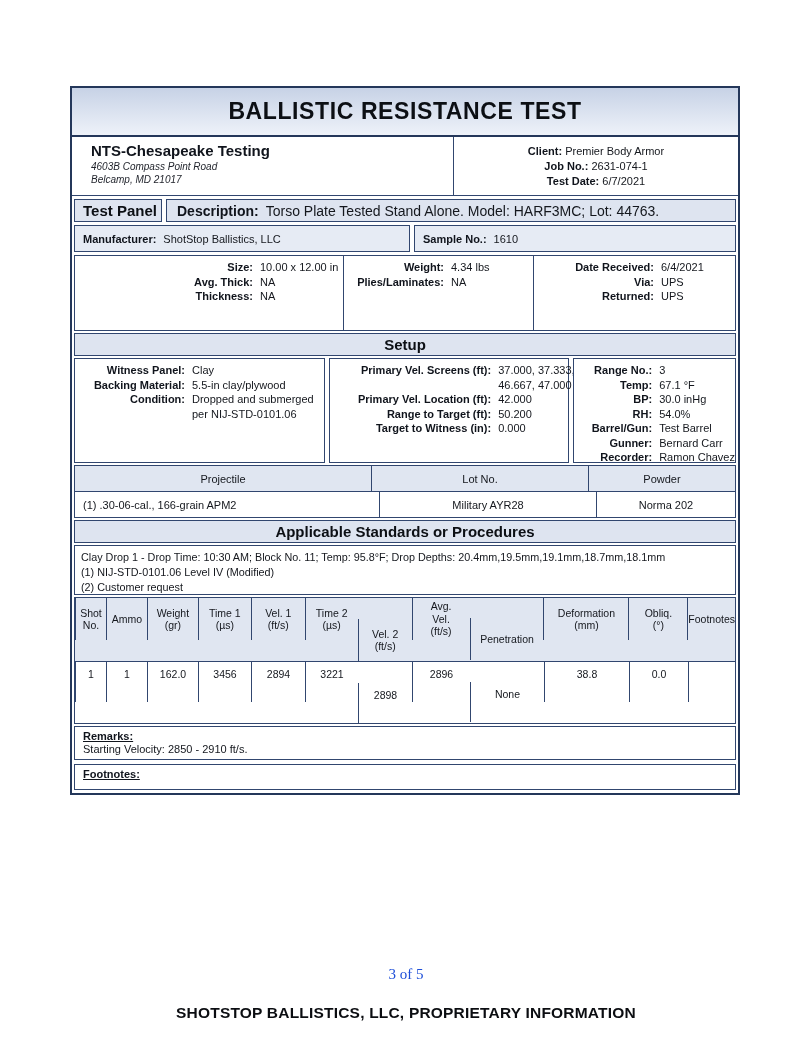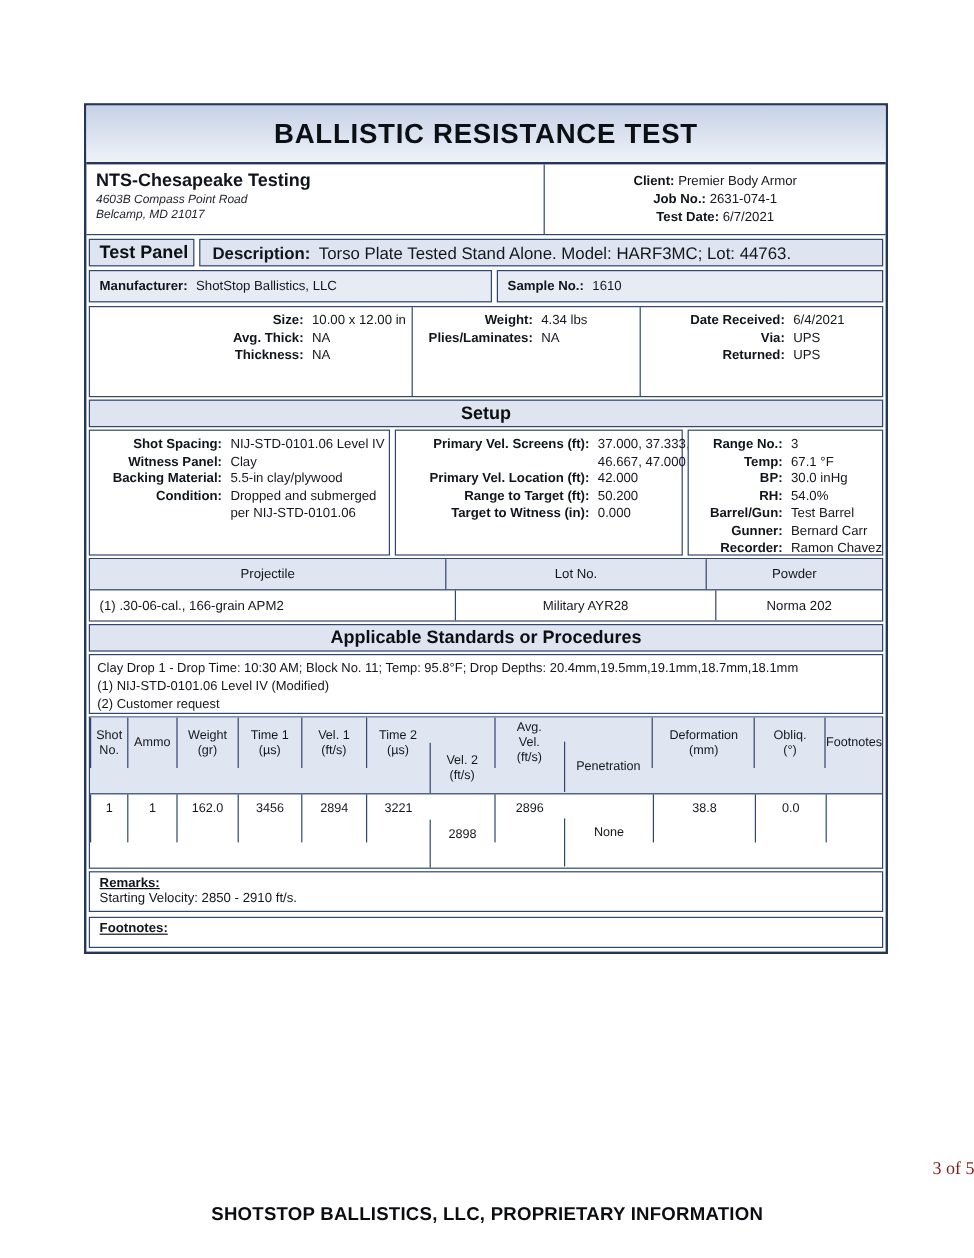--- a/index.html
+++ b/index.html
@@ -11,21 +11,21 @@
   .doc{
     position:absolute;left:70px;top:86px;width:666px;
     border:2px solid #24375a;background:#fff;
   }
   .banner{
     height:47px;background:linear-gradient(#c7d2e6,#eef2f9);
     border-bottom:2px solid #24375a;
     display:flex;align-items:center;justify-content:center;
     font-size:23px;font-weight:bold;letter-spacing:0.6px;color:#0c0f14;
   }
-  .head-row{display:flex;height:58px;border-bottom:1.5px solid #31466f;}
+  .head-row{display:flex;height:58px;border-bottom:1.5px solid #31466f;padding-left:11px;}
   .lab-cell{flex:1;padding:5px 10px 0 8px;}
   .lab-name{font-size:15px;font-weight:bold;color:#10141c;}
   .lab-addr{font-size:10px;font-style:italic;color:#23262e;margin-top:2px;}
   .client-cell{
     width:268px;border-left:1.5px solid #31466f;
     padding:7px 8px 0 8px;text-align:center;font-size:11px;line-height:15px;
   }
   .lbl{font-weight:bold;color:#10141c;}
   .gaprow{display:flex;gap:4px;margin:3px 2px 0 2px;}
   .cellbox{border:1px solid #31466f;}
@@ -80,22 +80,22 @@
   .shots .head .tcell{height:42px;}
   .shots .data .tcell{height:34px;align-items:flex-start;padding-top:6px;}
   .sh1{width:30px;}.sh2{width:40px;}.sh3{width:50px;}.sh4{width:52px;}
   .sh5{width:53px;}.sh6{width:52px;}.sh7{width:53px;margin-top:21px;}.sh8{width:57px;}
   .sh9{width:73px;margin-top:20px;}.sh10{width:84px;}.sh11{width:58px;}.sh12{flex:1;}
   .remarks{margin:2px 2px 0 2px;border:1px solid #31466f;background:#fff;padding:3px 8px;height:26px;}
   .remarks .rl, .fnotes .rl{font-size:11px;font-weight:bold;text-decoration:underline;color:#10141c;}
   .remarks .rt{font-size:11px;margin-top:1px;}
   .fnotes{margin:4px 2px 3px 2px;border:1px solid #31466f;background:#fff;padding:3px 8px;height:18px;}
   .page-num{
-    position:absolute;top:966px;left:0;width:812px;text-align:right;
-    font-family:"Liberation Serif", serif;font-size:15px;color:#7f1d1d;
+    position:absolute;top:966px;left:0;width:812px;text-align:center;
+    font-family:"Liberation Serif", serif;font-size:15px;color:#1d4ed8;
   }
   .proprietary{
     position:absolute;top:1004px;left:0;width:812px;text-align:center;
     font-size:15.5px;font-weight:bold;color:#0b0d11;letter-spacing:0.2px;
   }
 </style>
 </head>
 <body>
 
 <div class="doc">
@@ -172,24 +172,20 @@
           <span class="k">Returned:</span>
           <span class="v">UPS</span>
         </div>
     </div>
   </div>
 
   <div class="bar">Setup</div>
 
   <div class="setup-row">
     <div class="setup-box s1">
-      <div class="kv">
-          <span class="k">Shot Spacing:</span>
-          <span class="v">NIJ-STD-0101.06 Level IV</span>
-        </div>
       <div class="kv">
           <span class="k">Witness Panel:</span>
           <span class="v">Clay</span>
         </div>
       <div class="kv">
           <span class="k">Backing Material:</span>
           <span class="v">5.5-in clay/plywood</span>
         </div>
       <div class="kv">
           <span class="k">Condition:</span>

